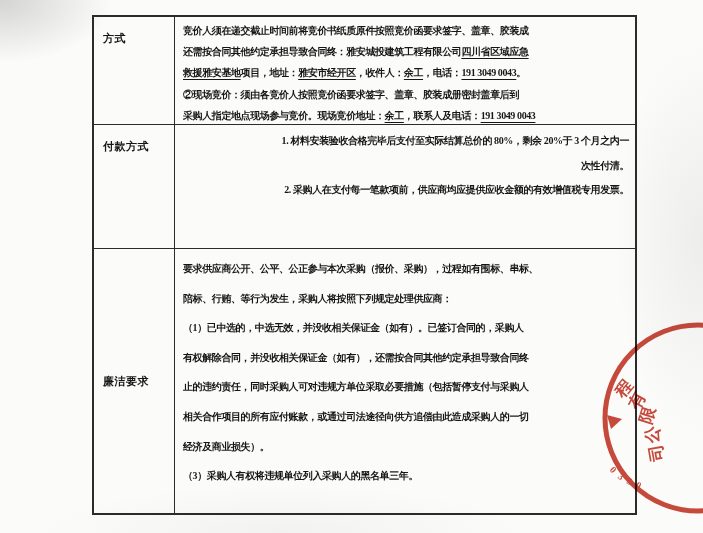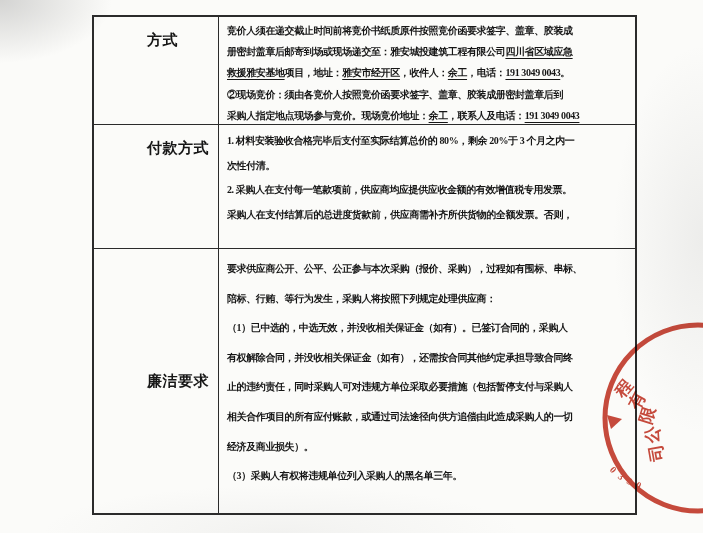--- a/index.html
+++ b/index.html
@@ -18,33 +18,32 @@
     border:2px solid #2b2b2b;box-sizing:border-box;
     display:flex;flex-direction:column;
   }
   .trow{display:flex;box-sizing:border-box;}
   .trow + .trow{border-top:1.6px solid #2b2b2b;}
   .trow-method{height:107px;}
   .trow-payment{height:124px;}
   .trow-integrity{flex:1;}
   .label-cell{
     width:81px;flex:0 0 81px;border-right:1.6px solid #2b2b2b;box-sizing:border-box;
-    font-weight:700;font-size:15px;letter-spacing:.5px;
+    font-weight:700;font-size:11px;letter-spacing:.5px;
     padding:14px 0 0 9px;
-    margin-left:44px;
   }
   .trow-integrity .label-cell{
     display:flex;align-items:center;padding-top:0;
   }
   .content-cell{
     flex:1;box-sizing:border-box;padding:3px 6px 0 8px;overflow:hidden;
     font-size:10px;font-weight:600;letter-spacing:-.4px;
   }
   .trow-method .content-cell{line-height:21.2px;padding-top:3px;}
-  .trow-payment .content-cell{line-height:24.6px;padding-top:4px;}
+  .trow-payment .content-cell{line-height:24.6px;padding-top:4px;text-align:right;}
   .trow-integrity .content-cell{line-height:29.6px;padding-top:5px;}
   .tl{white-space:nowrap;}
   .tl .u{text-decoration:underline;text-underline-offset:3px;text-decoration-thickness:1.2px;}
   .tl .b{font-weight:800;}
   .seal-svg{
     position:absolute;left:583px;top:303px;width:125px;height:230px;
     mix-blend-mode:multiply;opacity:.92;pointer-events:none;
   }
   .seal-svg text{font-family:"Liberation Serif","DejaVu Serif",serif;font-weight:700;}
 </style>
@@ -52,36 +51,35 @@
 <body>
 
 <div class="doc-table">
 
   <div class="trow trow-method">
     <div class="label-cell">
       <span>方式</span>
     </div>
     <div class="content-cell">
         <div class="tl"><span>竞价人须在递交截止时间前将竞价书纸质原件按照竞价函要求签字、盖章、胶装成</span></div>
-        <div class="tl"><span>册密封盖章后邮寄到场或现场递交至：雅安城投建筑工程有限公司</span><span class="u">四川省区域应急</span></div>
+        <div class="tl"><span>还需按合同其他约定承担导致合同终：雅安城投建筑工程有限公司</span><span class="u">四川省区域应急</span></div>
         <div class="tl"><span class="u">救援雅安基地</span><span>项目，地址：</span><span class="u">雅安市经开区</span><span>，收件人：</span><span class="u">余工</span><span>，电话：</span><span class="u b">191 3049 0043</span><span>。</span></div>
         <div class="tl"><span class="b">②现场竞价：</span><span>须由各竞价人按照竞价函要求签字、盖章、胶装成册密封盖章后到</span></div>
         <div class="tl"><span>采购人指定地点现场参与竞价。现场竞价地址：</span><span class="u">余工</span><span>，联系人及电话：</span><span class="u b">191 3049 0043</span></div>
       </div>
   </div>
 
   <div class="trow trow-payment">
     <div class="label-cell">
       <span>付款方式</span>
     </div>
     <div class="content-cell">
         <div class="tl"><span>1. 材料安装验收合格完毕后支付至实际结算总价的 80%，剩余 20%于 3 个月之内一</span></div>
         <div class="tl"><span>次性付清。</span></div>
         <div class="tl"><span>2. 采购人在支付每一笔款项前，供应商均应提供应收金额的有效增值税专用发票。</span></div>
-        <div class="tl"><span>采购人在支付结算后的总进度货款前，供应商需补齐所供货物的全额发票。否则，</span></div>
       </div>
   </div>
 
   <div class="trow trow-integrity">
     <div class="label-cell">
       <span>廉洁要求</span>
     </div>
     <div class="content-cell">
         <div class="tl"><span>要求供应商公开、公平、公正参与本次采购（报价、采购），过程如有围标、串标、</span></div>
         <div class="tl"><span>陪标、行贿、等行为发生，采购人将按照下列规定处理供应商：</span></div>

